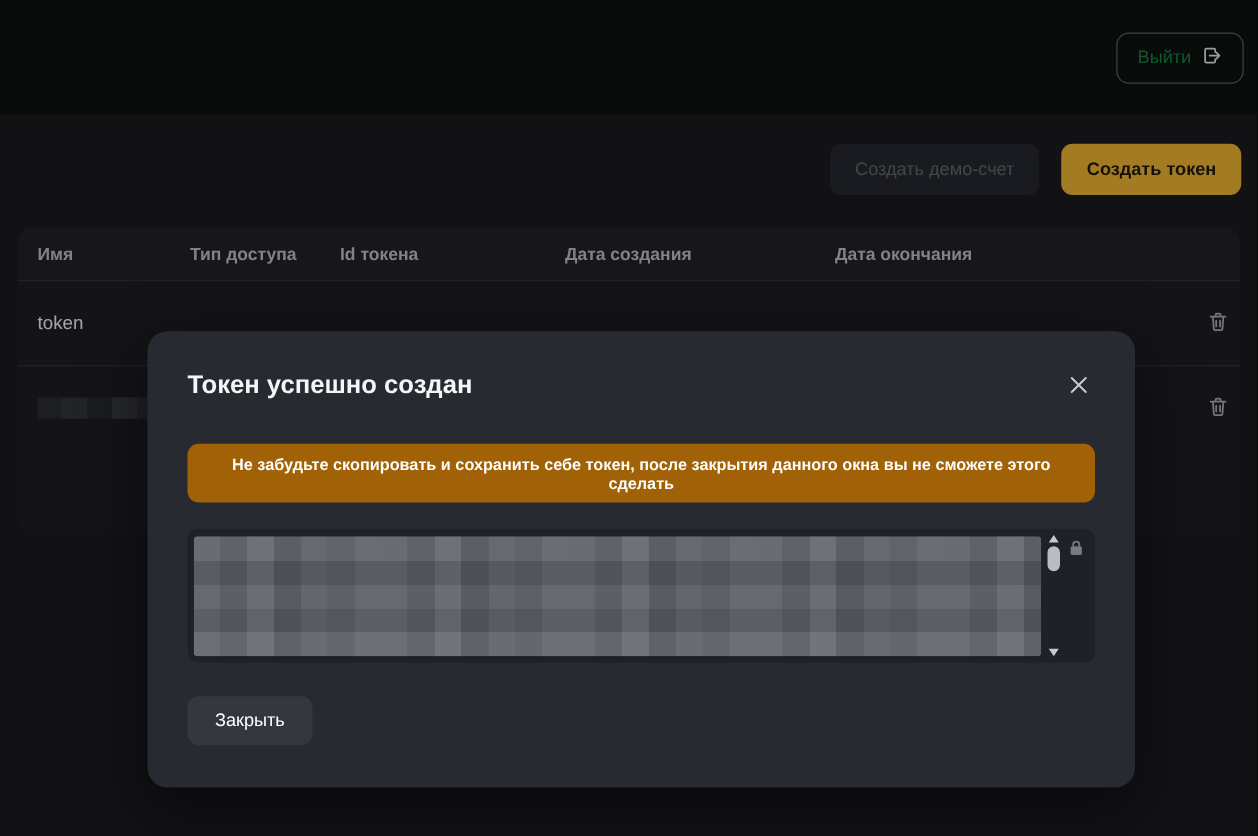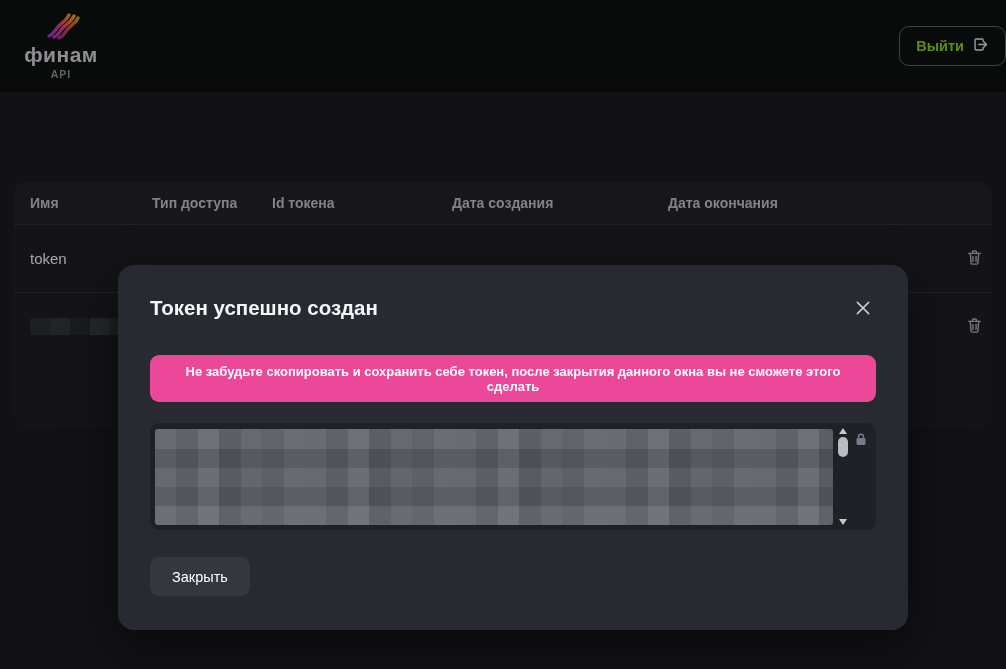--- a/index.html
+++ b/index.html
@@ -17,25 +17,24 @@
   }
   .brand { margin-left:25px; width:72px; display:flex; flex-direction:column; align-items:center; }
   .brand-name { color:#cbcdd3; font-size:21px; font-weight:700; letter-spacing:.5px; line-height:1.05; }
   .brand-sub { color:#8a8d92; font-size:10.5px; font-weight:700; letter-spacing:1px; margin-top:2px; }
   .nav-items { display:flex; align-items:center; gap:39px; margin-left:45px; }
   .nav-item { color:#c6cbd2; font-size:15.5px; cursor:pointer; white-space:nowrap; }
   .nav-item.active { color:#eaa82c; }
   .nav-item.contacts { margin-left:16px; display:flex; align-items:center; gap:7px; }
   .chev { width:10px; height:6px; display:inline-block; }
   .logout-btn {
-    margin-left:auto; display:flex; align-items:center; gap:8px;
+    margin-left:auto; margin-right:11px; display:flex; align-items:center; gap:8px;
     padding:9px 16px; border:1px solid #5a5d63; border-radius:10px;
-    background:transparent; color:#84cc16; font-size:14.5px; cursor:pointer;
+    background:transparent; color:#15803d; font-size:14.5px; cursor:pointer;
     font-family:inherit;
-    font-weight:bold;
   }
 
   
   .actions { position:absolute; top:115px; right:13px; display:flex; gap:18px; }
   .btn { border:none; border-radius:9px; font-size:14.5px; font-family:inherit; cursor:pointer; padding:0 20px; height:41px; }
   .btn-demo { background:#26282e; color:#60646b; }
   .btn-gold { background:#eab032; color:#1f1a08; font-weight:600; }
 
   
   .token-table {
@@ -57,21 +56,21 @@
   .overlay { position:absolute; inset:0; background:rgba(0,0,0,0.30); z-index:10; }
   .modal {
     position:absolute; left:118px; top:265px; width:790px; height:365px;
     background:#282a31; border-radius:16px; z-index:20;
     box-shadow:0 18px 50px rgba(0,0,0,.5); padding:30px 32px;
   }
   .modal-head { display:flex; align-items:center; justify-content:space-between; }
   .modal-title { color:#f4f5f7; font-size:20.5px; font-weight:700; }
   .modal-close { background:none; border:none; cursor:pointer; padding:4px; line-height:0; }
   .warn-banner {
-    margin-top:34px; height:47px; border-radius:9px; background:#ec4899;
+    margin-top:34px; height:47px; border-radius:9px; background:#a16207;
     display:flex; align-items:center; justify-content:center;
     color:#fdfdfd; font-size:13px; font-weight:600; text-align:center; padding:0 16px;
   }
   .token-box {
     position:relative; margin-top:21px; height:107px;
     background:#1f2126; border-radius:9px;
   }
   .token-mosaic {
     position:absolute; left:5px; top:6px; right:43px; bottom:5px; border-radius:3px;
     background:
@@ -86,52 +85,37 @@
   .modal-foot { margin-top:27px; display:flex; justify-content:space-between; }
   .btn-close { background:#34373e; color:#ffffff; height:39px; padding:0 22px; border-radius:9px; font-size:14.5px; }
   .btn-copy { background:#fbfbfc; color:#1d1f24; height:39px; padding:0 22px; border-radius:9px; font-size:14.5px; font-weight:500; }
 </style>
 </head>
 <body>
 
 <div class="page">
 
   <header class="topnav">
-    <div class="brand">
-      <span>
-        <svg width="38" height="28" viewBox="0 0 38 28" fill="none">
-          <defs>
-            <linearGradient id="lg1" x1="0" y1="28" x2="38" y2="0" gradientUnits="userSpaceOnUse">
-              <stop offset="0" stop-color="#7b2ff7"></stop>
-              <stop offset="0.45" stop-color="#c93a8a"></stop>
-              <stop offset="0.75" stop-color="#f07f2d"></stop>
-              <stop offset="1" stop-color="#f6c431"></stop>
-            </linearGradient>
-          </defs>
-          <path d="M7 24 C13 22, 13 16, 19 12 C23 9, 25 7, 27 3" stroke="url(#lg1)" stroke-width="3.4" stroke-linecap="round"></path>
-          <path d="M12 25 C18 23, 18 17, 24 13 C28 10, 30 8, 32 4" stroke="url(#lg1)" stroke-width="3.4" stroke-linecap="round"></path>
-          <path d="M17 26 C23 24, 23 18, 29 14 C33 11, 34 10, 36 6" stroke="url(#lg1)" stroke-width="3.4" stroke-linecap="round" opacity="0.85"></path>
-        </svg>
-      </span>
-      <span class="brand-name">финам</span>
-      <span class="brand-sub">API</span>
-    </div>
 
 
     <button class="logout-btn">
       <span>Выйти</span>
       <span>
         <svg width="17" height="17" viewBox="0 0 16 16" fill="none" stroke="#dfe2e6" stroke-width="1.3" stroke-linecap="round" stroke-linejoin="round">
           <path d="M10.5 5.2V3.8c0-.6-.5-1-1-1H3.9c-.6 0-1 .4-1 1v8.4c0 .6.4 1 1 1h5.6c.5 0 1-.4 1-1v-1.4"></path>
           <path d="M6.3 8h7.2M11.3 5.6L13.7 8l-2.4 2.4"></path>
         </svg>
       </span>
     </button>
   </header>
 
+  <div class="actions">
+    <button class="btn btn-demo">Создать демо-счет</button>
+    <button class="btn btn-gold">Создать токен</button>
+  </div>
 
   <section class="token-table">
     <div class="t-grid t-head">
       <span>Имя</span>
       <span>Тип доступа</span>
       <span>Id токена</span>
       <span>Дата создания</span>
       <span>Дата окончания</span>
       <span></span>
     </div>

